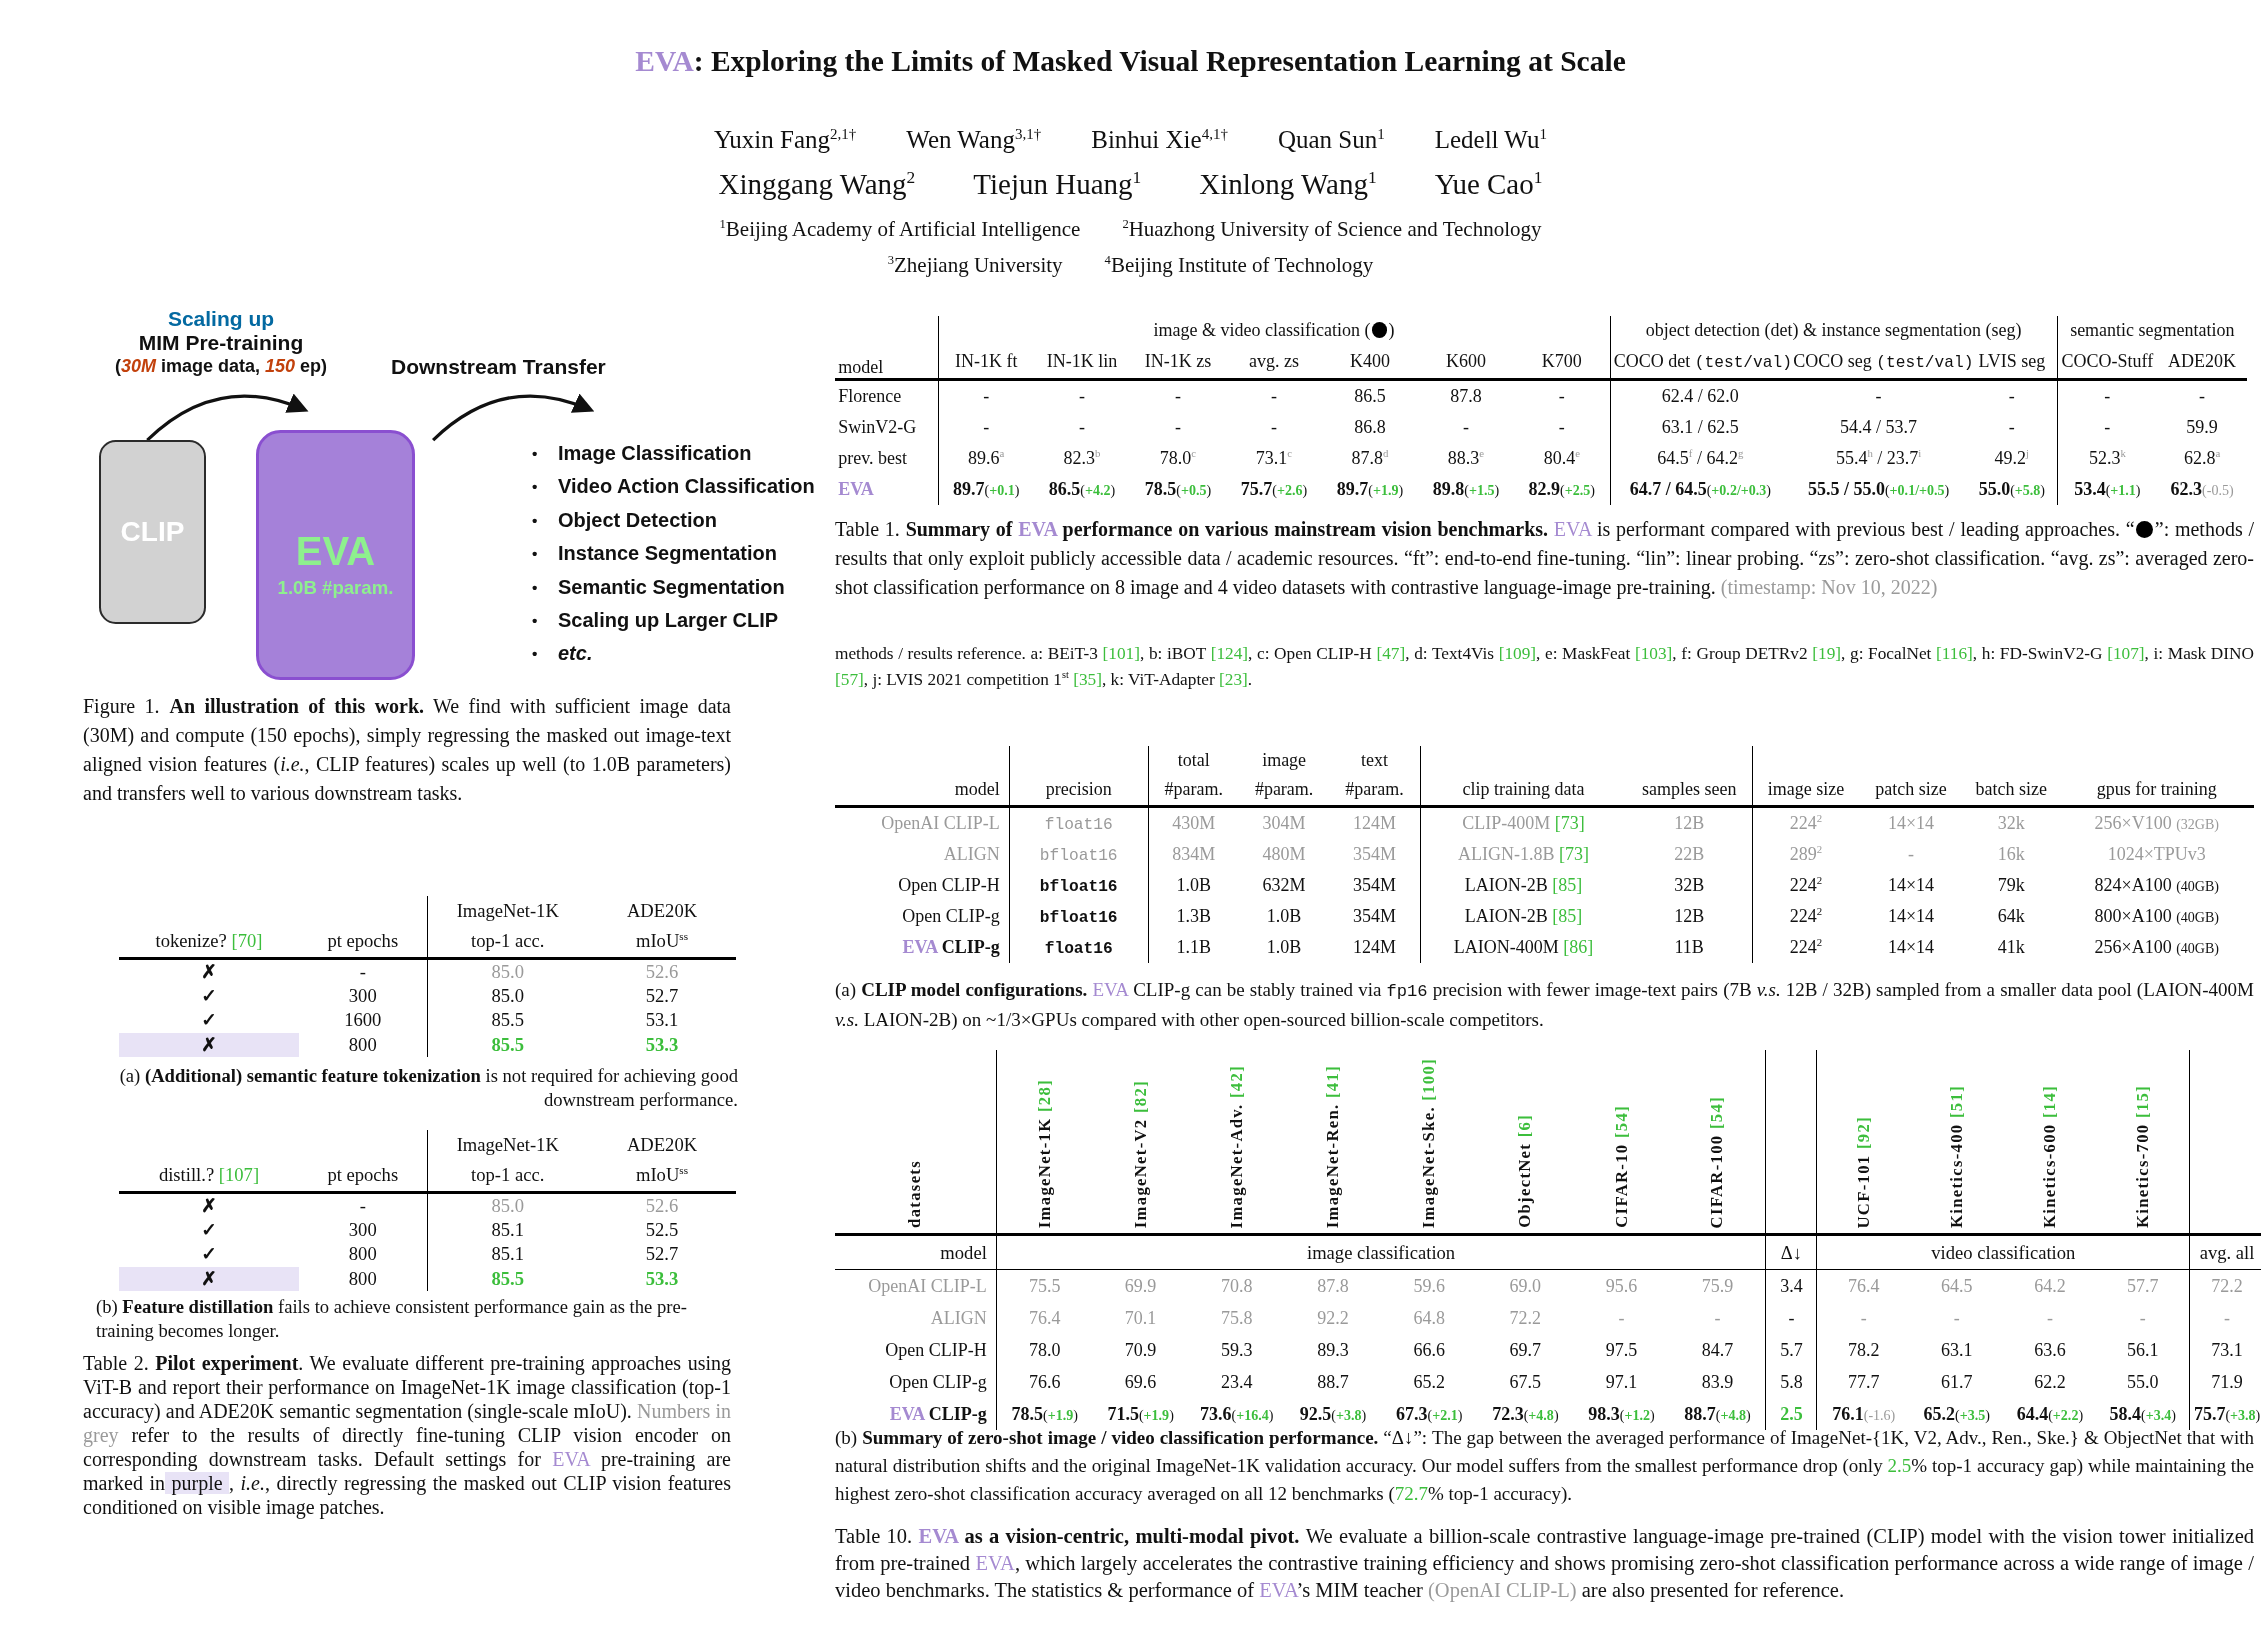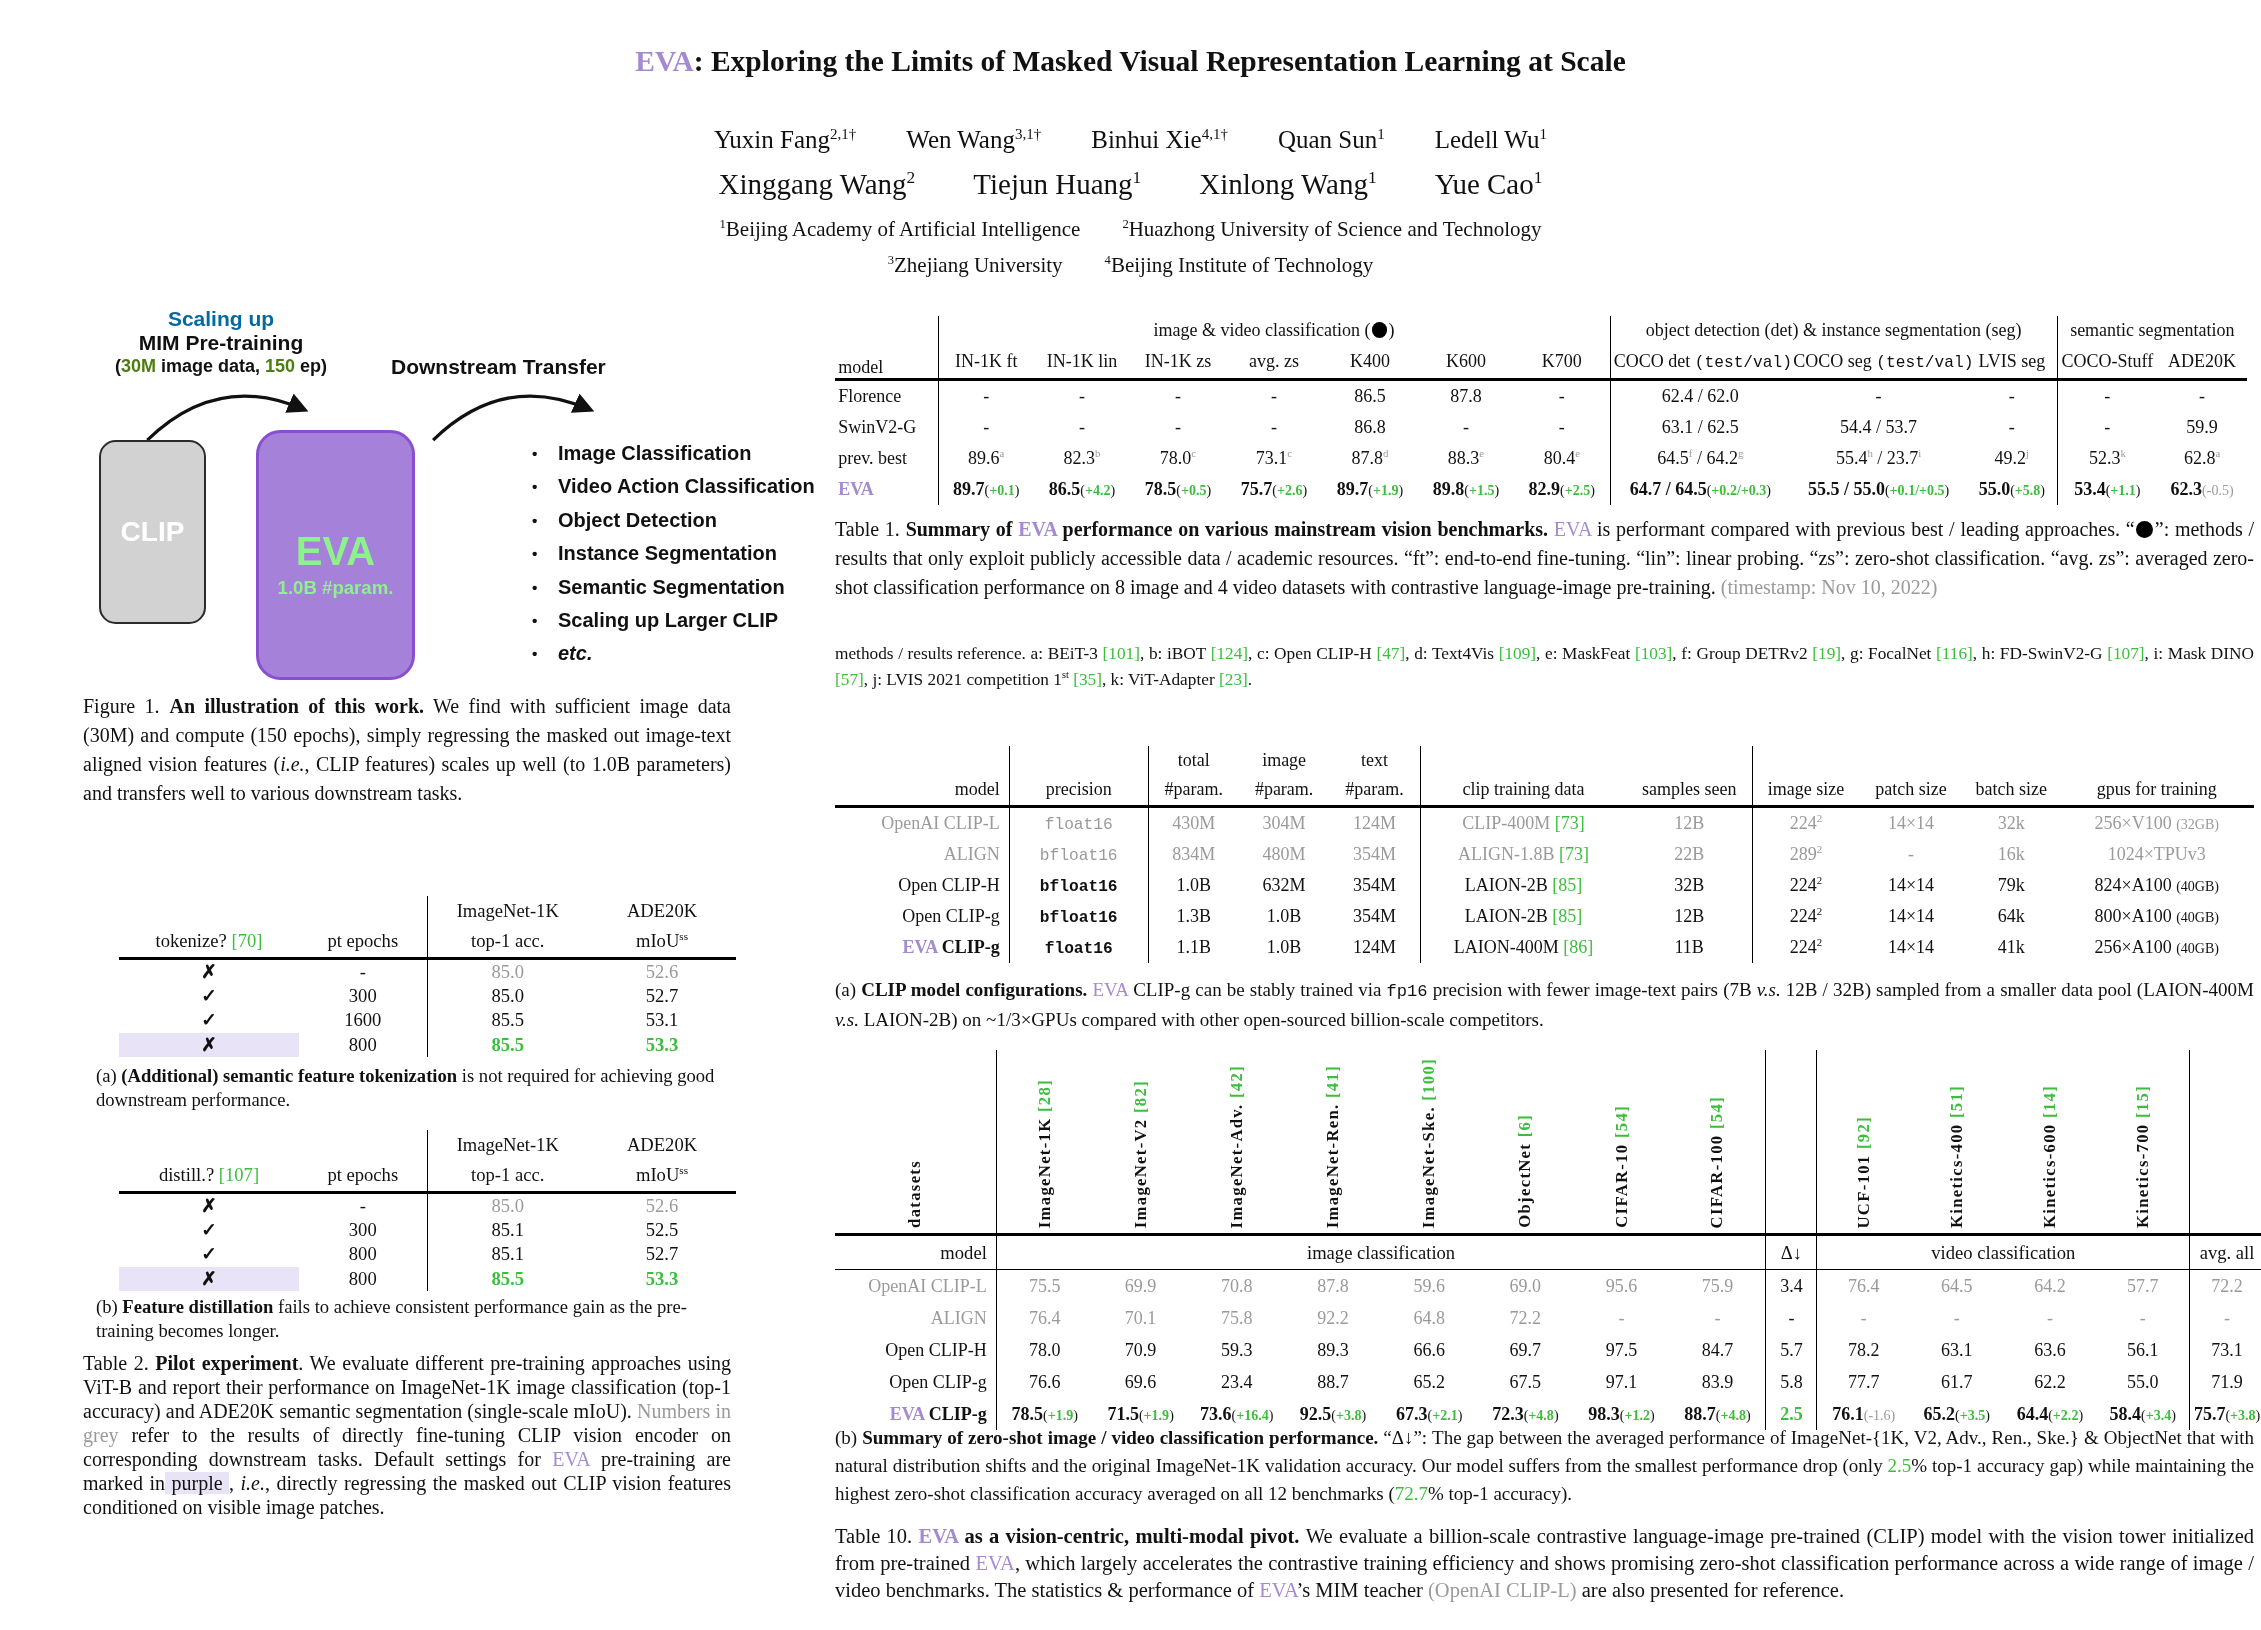--- a/index.html
+++ b/index.html
@@ -5,21 +5,21 @@
   html,body{margin:0;padding:0;}
   body{width:2261px;height:1631px;background:#ffffff;position:relative;
        font-family:"Liberation Serif","DejaVu Serif",serif;color:#111;}
   .abs{position:absolute;}
   
   .p{color:#a58ad1;} .g{color:#3cbe3c;} .gy{color:#9a9a9a;} .bk{color:#111;}
   .b{font-weight:bold;} .i{font-style:italic;}
   .sm{font-size:0.78em;} .sup{vertical-align:super;font-size:0.6em;line-height:0;}
   .m{font-family:"Liberation Mono","DejaVu Sans Mono",monospace;font-size:0.9em;}
   .hl{background:#e8e3f6;}
-  .red{color:#4d7c0f;}
+  .red{color:#c2410c;font-style:italic;}
   .ghicon{display:inline-block;width:0.85em;height:0.85em;background:#000;border-radius:50%;vertical-align:-0.08em;margin:0 0.08em;}
   
   #title{top:45px;left:0;width:100%;text-align:center;font-size:29.5px;font-weight:bold;}
   #authors1{top:126px;left:0;width:100%;text-align:center;font-size:25px;}
   #authors2{top:168px;left:0;width:100%;text-align:center;font-size:29px;}
   #affil1{top:217px;left:0;width:100%;text-align:center;font-size:21px;}
   #affil2{top:253px;left:0;width:100%;text-align:center;font-size:21px;}
   
   #figure1{left:83px;top:302px;width:803px;height:395px;font-family:"Liberation Sans","DejaVu Sans",sans-serif;}
   #fig-labels{left:16px;top:5.1px;width:244px;text-align:center;}
@@ -40,21 +40,21 @@
   .tbl th,.tbl td{padding:0 3.2px;font-weight:normal;text-align:center;vertical-align:middle;overflow:visible;}
   .vr{border-right:1.6px solid #000;}
   tr.gy td{color:#9a9a9a;}
   
   .t2{font-size:18.6px;}
   .t2 thead tr.h1 th{height:29.5px;}
   .t2 thead tr.h2 th{height:31px;border-bottom:3.2px solid #000;text-align:center;}
   .t2 tbody td{height:24.4px;}
   .t2 th:nth-child(2),.t2 td:nth-child(2){border-right:1.6px solid #000;}
   #t2a{left:119px;top:896px;} #t2b{left:119px;top:1130px;}
-  #t2acap{left:96px;top:1064px;width:642px;font-size:18.6px;line-height:24.4px;}
+  #t2acap{left:96px;top:1064px;width:642px;font-size:18.6px;line-height:24.4px;text-align:right;}
   #t2bcap{left:96px;top:1295px;width:642px;font-size:18.6px;line-height:24.4px;}
   #t2cap{left:83px;top:1351px;width:648px;font-size:20px;line-height:24px;text-align:justify;}
   
   #t1wrap{left:835px;top:316px;width:1427px;}
   .t1{font-size:18px;width:1412px;}
   .t1 thead tr.grp th{height:29.5px;}
   .t1 thead tr.cols th{height:32px;border-bottom:3.2px solid #000;}
   .t1 tbody td{height:31px;}
   .t1 tbody td:nth-child(1){text-align:left;}
   .t1 tbody td:nth-child(1),.t1 tbody td:nth-child(8),.t1 tbody td:nth-child(11){border-right:1.6px solid #000;}

